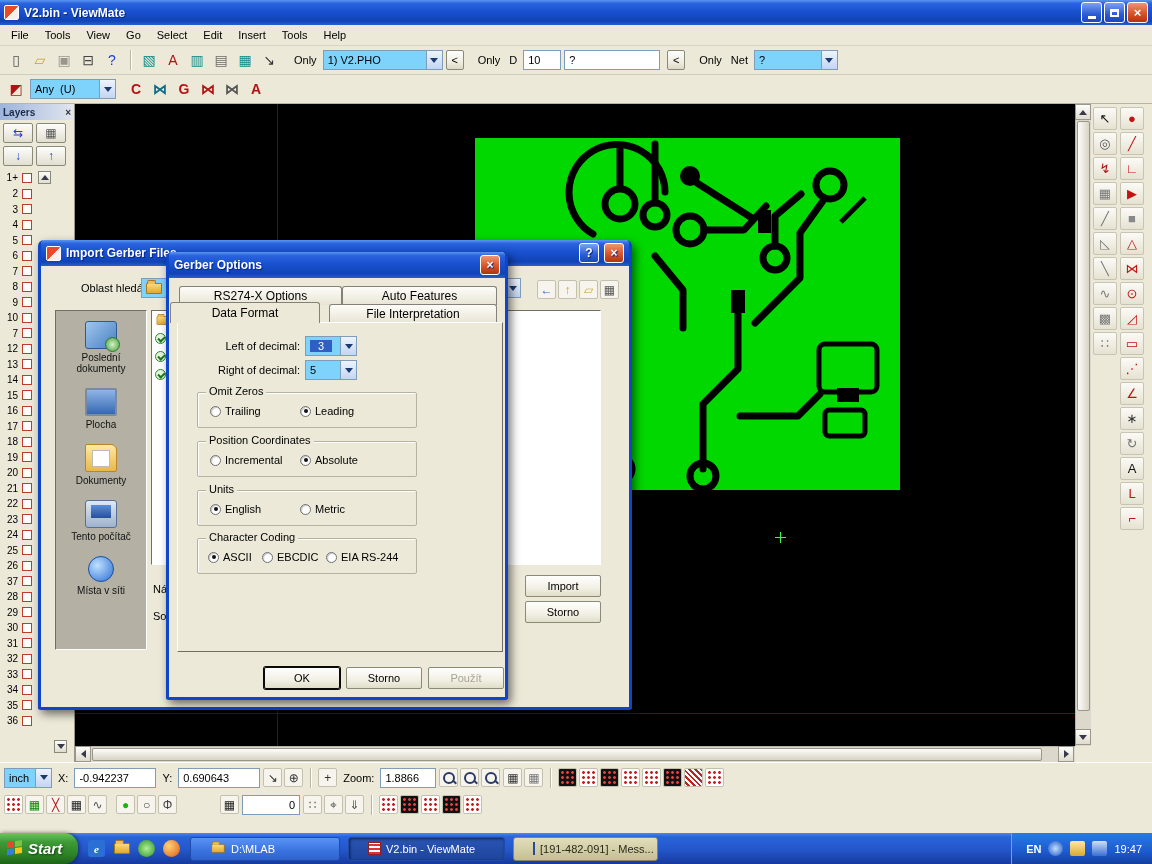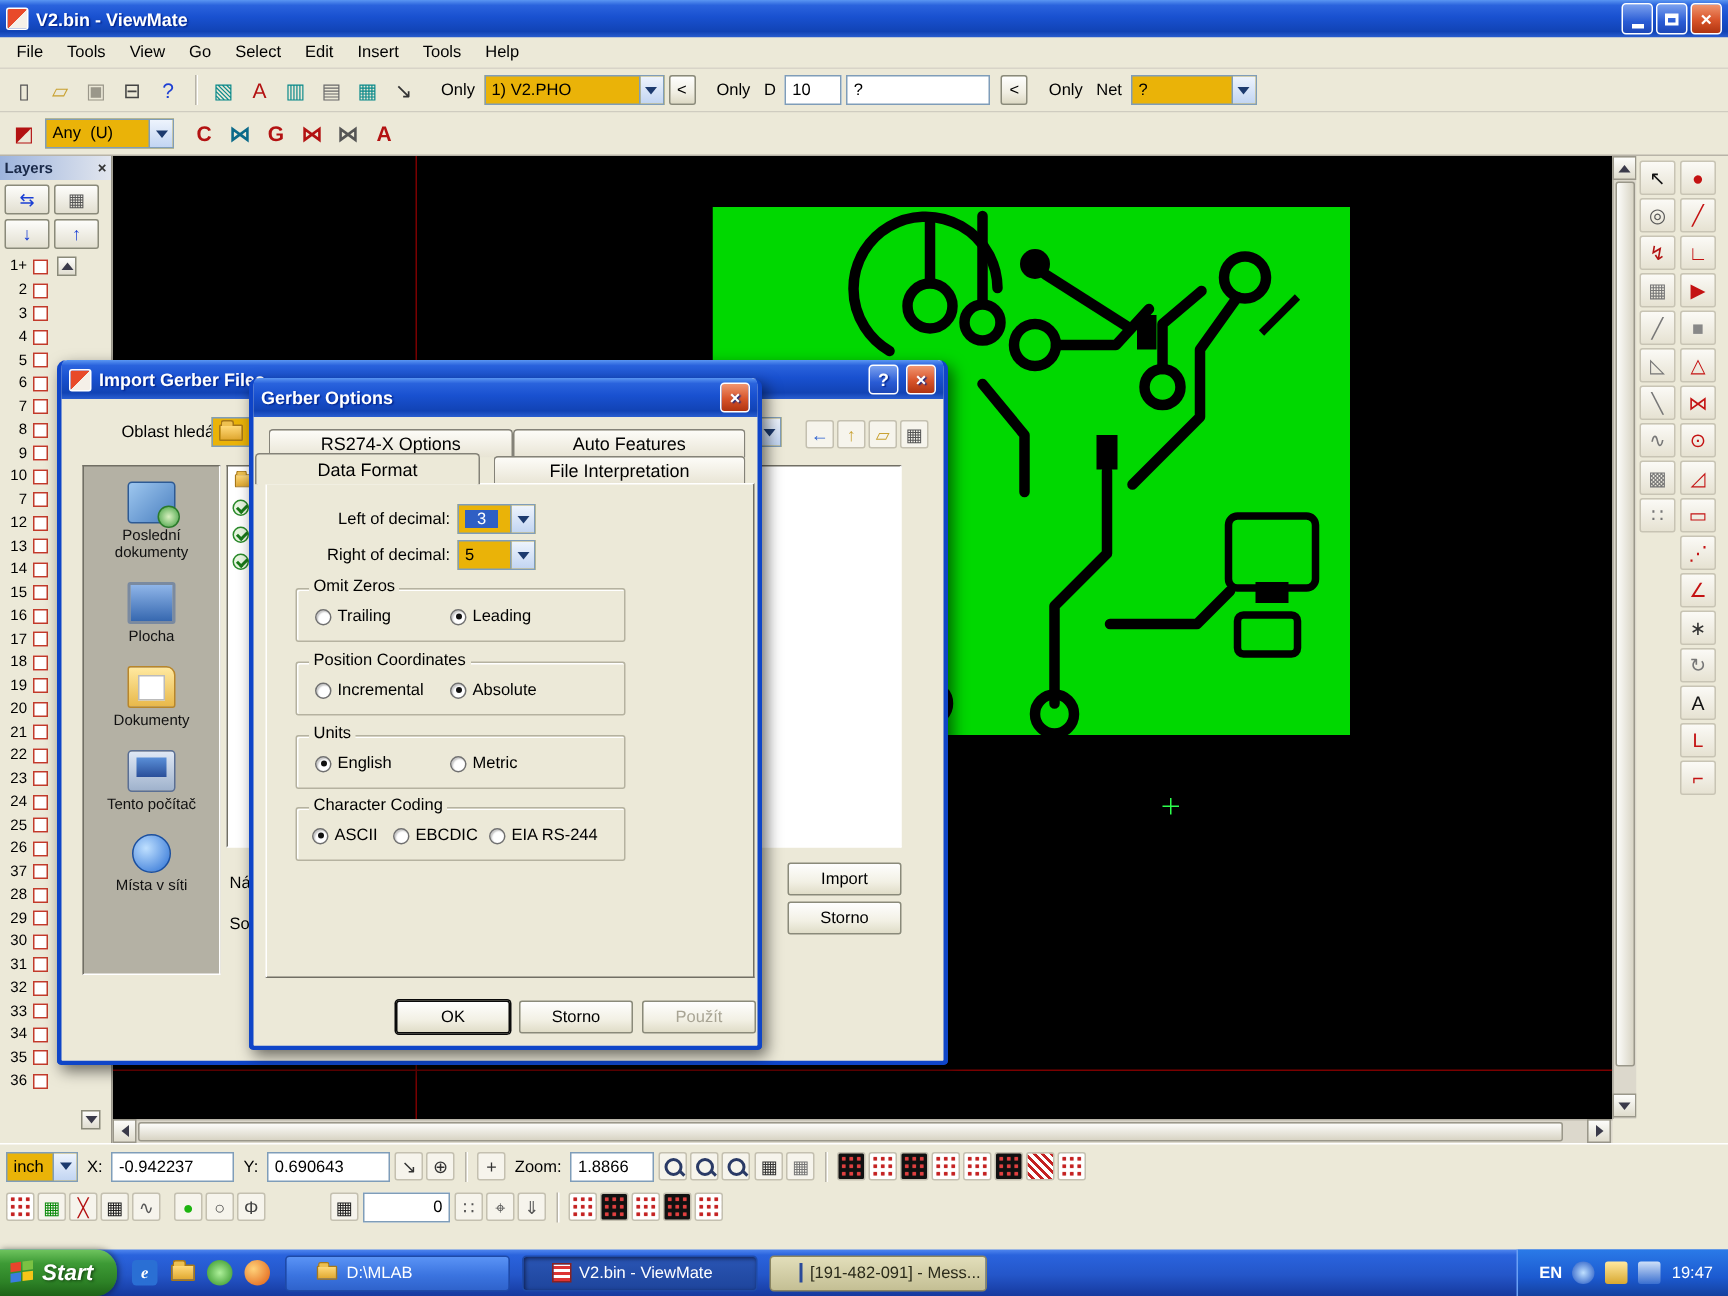--- a/index.html
+++ b/index.html
@@ -21,21 +21,21 @@
   .menubar{position:absolute;left:0;top:25px;width:1152px;height:21px;background:#ece9d8;display:flex;align-items:center;padding:0 3px;border-bottom:1px solid #d8d4c8}
   .mitem{padding:2px 8px}
 
   .tbrow{position:absolute;left:0;width:1152px;height:29px;background:#ece9d8;display:flex;align-items:center;gap:3px;padding:0 5px;border-bottom:1px solid #cfccc0}
   .tb1{top:46px}.tb2{top:75px;border-bottom:1px solid #b8b4a8}
   .strip{display:flex;gap:2px}
   .tbn{width:22px;height:22px;display:inline-flex;align-items:center;justify-content:center;font-size:14px;
     border:1px solid transparent;border-radius:2px;background:transparent}
   .vsep{width:1px;height:20px;background:#b8b4a8;margin:0 4px;box-shadow:1px 0 0 #fff}
   .lbl{padding:0 3px}
-  .combo{display:inline-flex;align-items:stretch;border:1px solid #7f9db9;background:#eab308;height:20px}
+  .combo{display:inline-flex;align-items:stretch;border:1px solid #7f9db9;background:#7dd3fc;height:20px}
   .cval{flex:1;display:flex;align-items:center;padding:0 4px;overflow:hidden;white-space:nowrap}
   .hl{background:#2f5fc4;color:#fff;padding:0 8px}
   .carw{width:16px;background:linear-gradient(#eef4fd,#c2d5f2);border-left:1px solid #7f9db9;display:flex;align-items:center;justify-content:center}
   .carw::after{content:"";width:0;height:0;border-left:4px solid transparent;border-right:4px solid transparent;border-top:5px solid #1c3a6e}
   .sbtn{height:20px;min-width:18px;border:1px solid #8a8a7a;border-radius:2px;background:linear-gradient(#fefefe,#f0eee2 60%,#ddd9c4);font-size:11px;font-family:"Liberation Sans",sans-serif}
   .tin{height:20px;border:1px solid #7f9db9;background:#fff;display:inline-flex;align-items:center;padding:0 4px}
 
   
   .work{position:absolute;left:0;top:104px;width:1152px;height:658px;background:#ece9d8}
   .canvas{position:absolute;left:75px;top:0;width:1000px;height:642px;background:#000;overflow:hidden}

